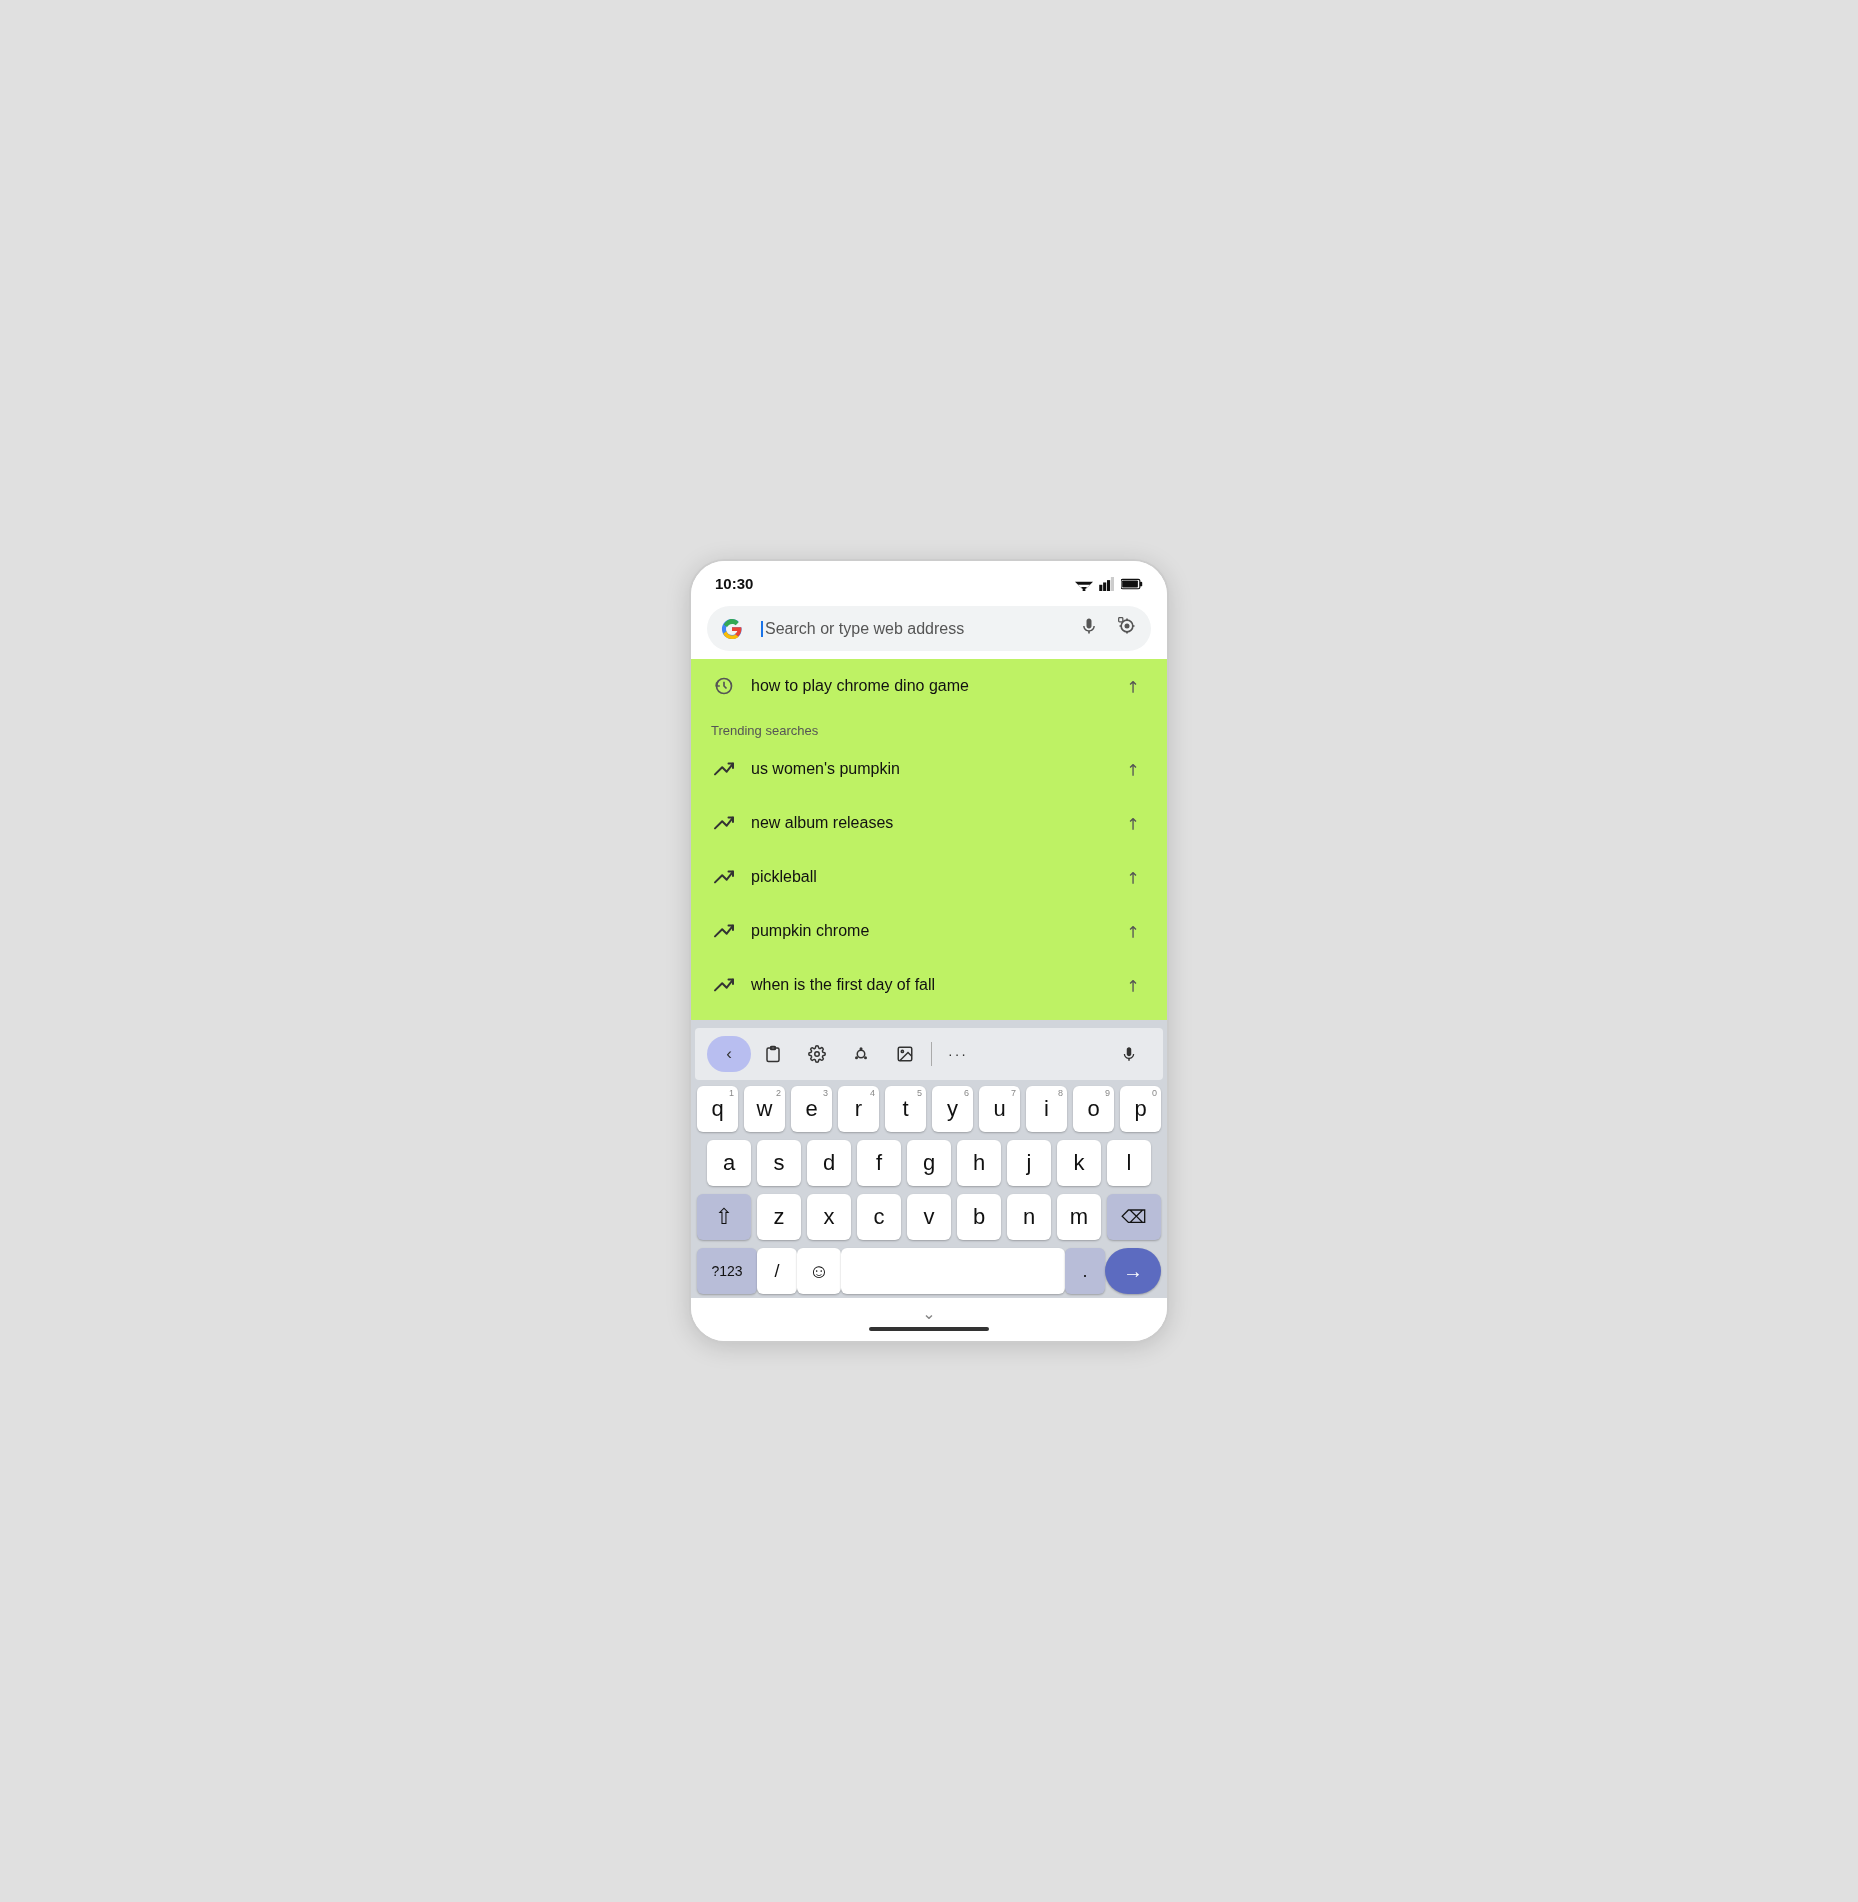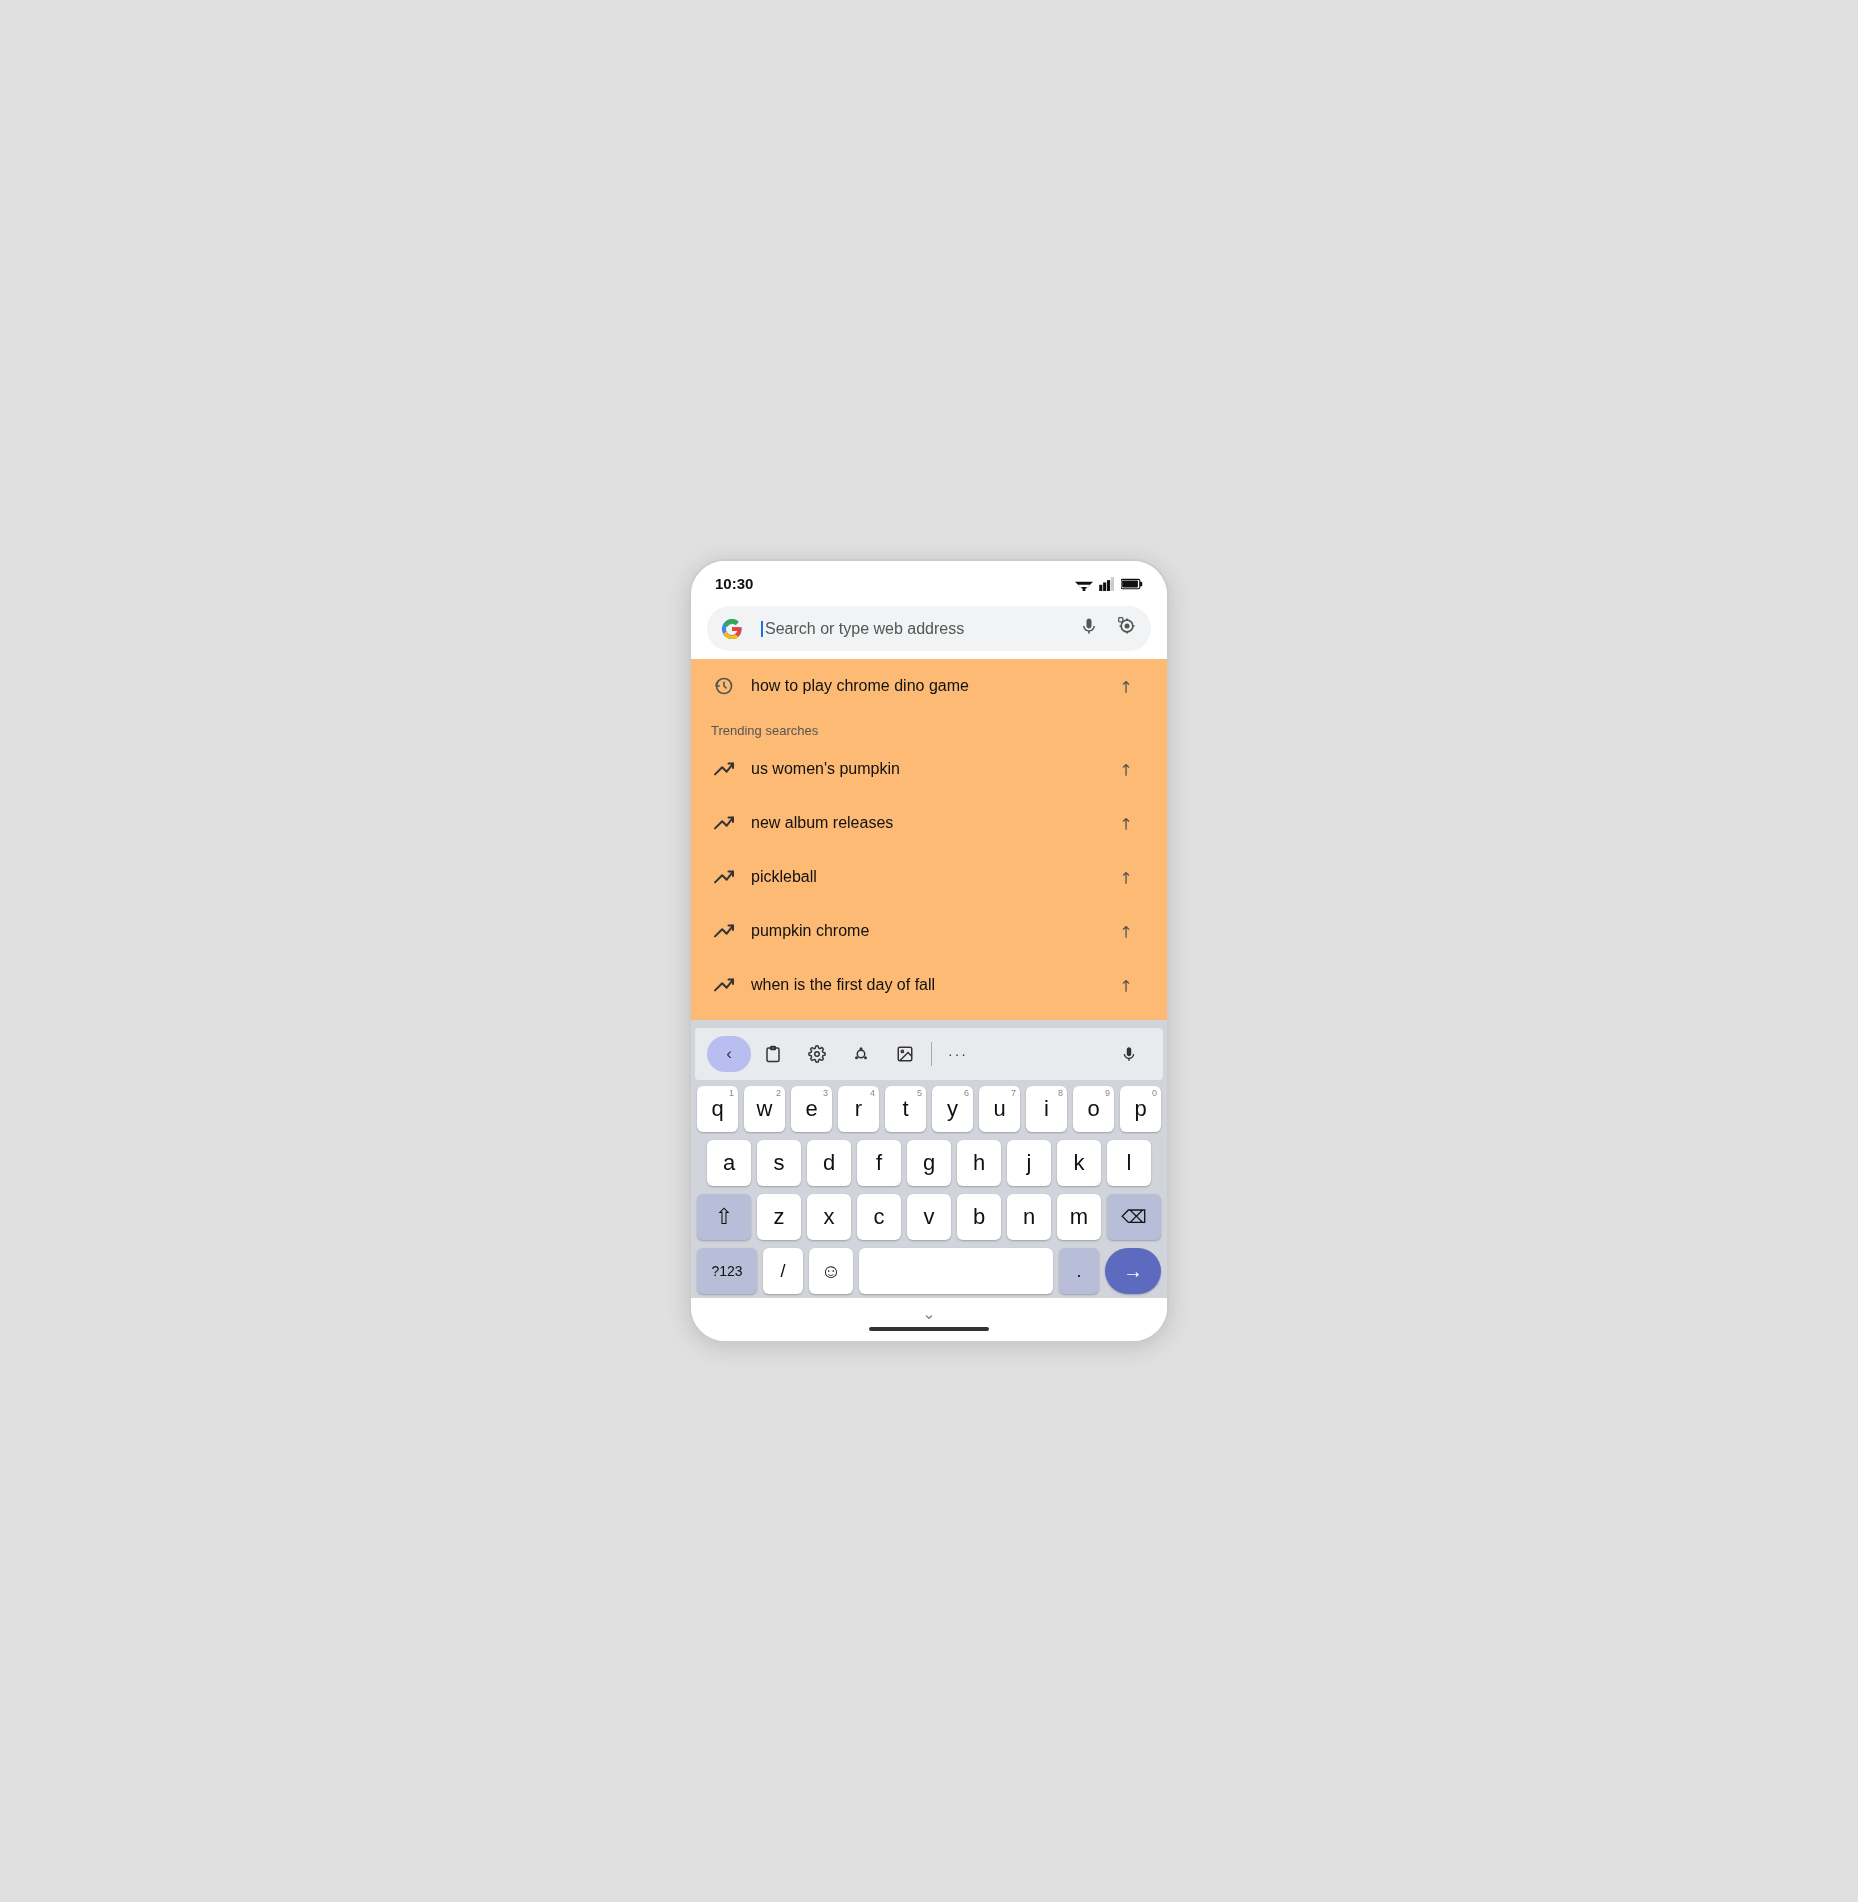--- a/index.html
+++ b/index.html
@@ -76,22 +76,22 @@
     }
     @keyframes blink { 50% { opacity: 0; } }
     .mic-icon, .lens-icon {
       color: #555;
       font-size: 18px;
       cursor: pointer;
     }
 
     
     .suggestions-list {
-      background: #fdba74;
-      padding: 0 15px 8px 0;
+      background: #bef264;
+      padding: 0 8px 8px 0;
     }
 
     .suggestion-item {
       display: flex;
       align-items: center;
       padding: 14px 20px;
       cursor: pointer;
       gap: 14px;
     }
 
@@ -221,21 +221,20 @@
     }
     .key-backspace {
       background: #b8bdd8;
       max-width: 56px;
       font-size: 18px;
     }
 
     .bottom-row {
       display: flex;
       justify-content: center;
-      gap: 6px;
       align-items: center;
     }
 
     .key-num-switch {
       background: #b8bdd8;
       border-radius: 6px;
       height: 46px;
       display: flex;
       align-items: center;
       justify-content: center;

